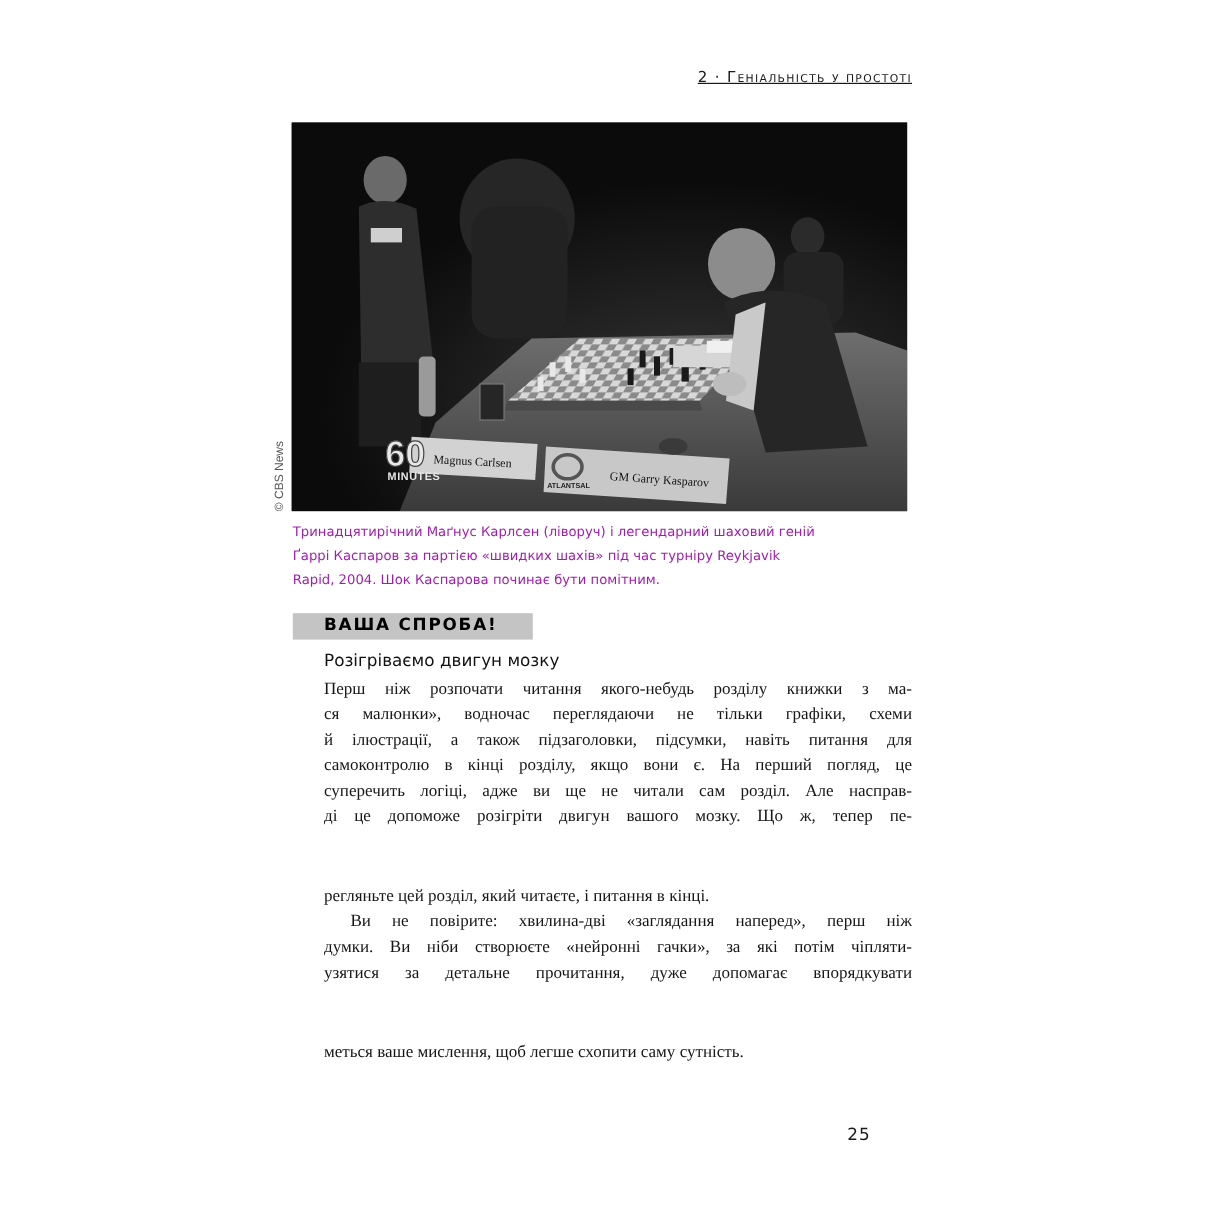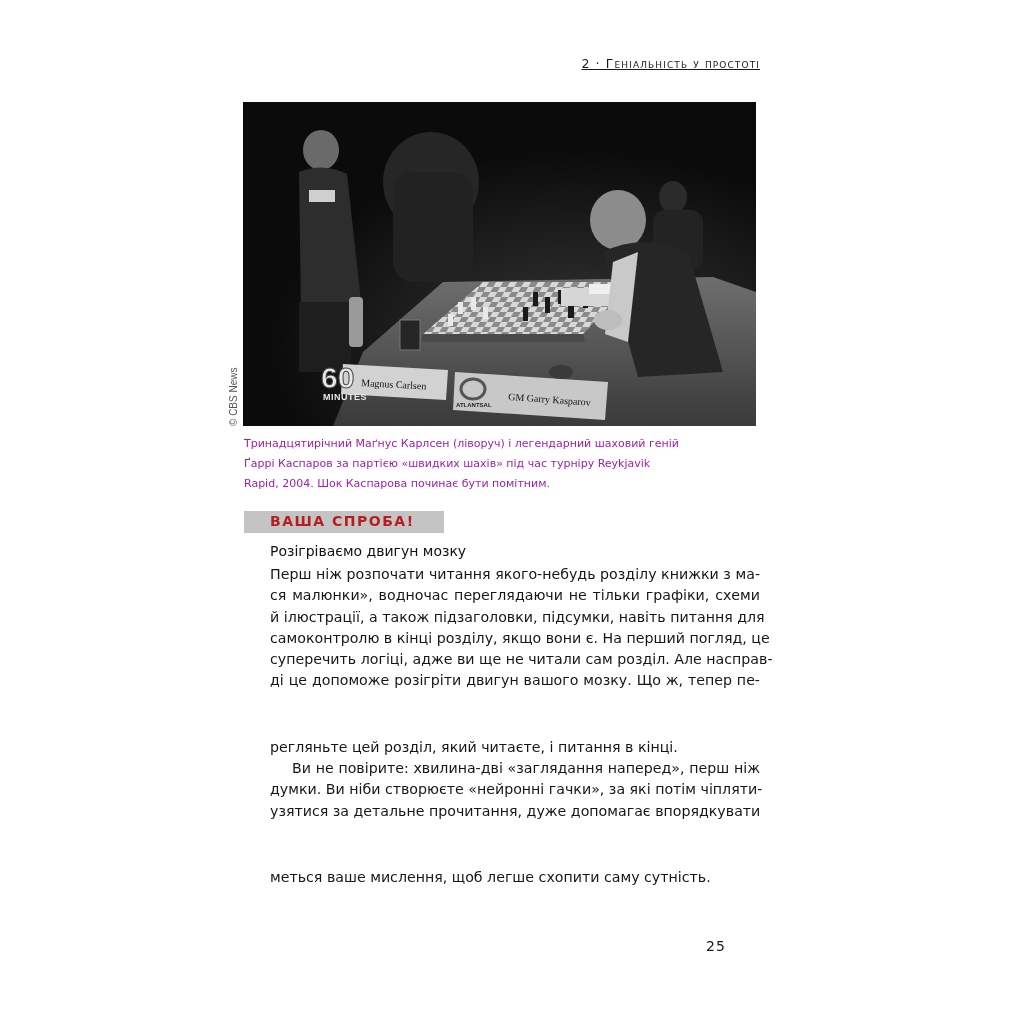--- a/index.html
+++ b/index.html
@@ -65,21 +65,21 @@
       height: 22px;
       background: #c4c4c4;
     }
     .try-box span {
       position: absolute;
       left: 26px;
       top: 2px;
       font-size: 14px;
       font-weight: bold;
       letter-spacing: 1.5px;
-      color: #b91c1c;
+      color: #000000;
     }
     .subhead {
       position: absolute;
       left: 270px;
       top: 543px;
       font-size: 14px;
       font-weight: normal;
       color: #111;
     }
     .body-text {
@@ -90,20 +90,21 @@
       font-size: 14.2px;
       line-height: 21.3px;
       color: #161616;
       text-align: justify;
     }
     .body-text .line {
       display: block;
       text-align: justify;
       text-align-last: justify;
       white-space: nowrap;
+      font-family: Liberation Serif, serif;
     }
     .body-text .line.last {
       text-align-last: left;
       margin-top: 45px;
     }
     .body-text .line.indent {
       padding-left: 22px;
     }
     .folio {
       position: absolute;

